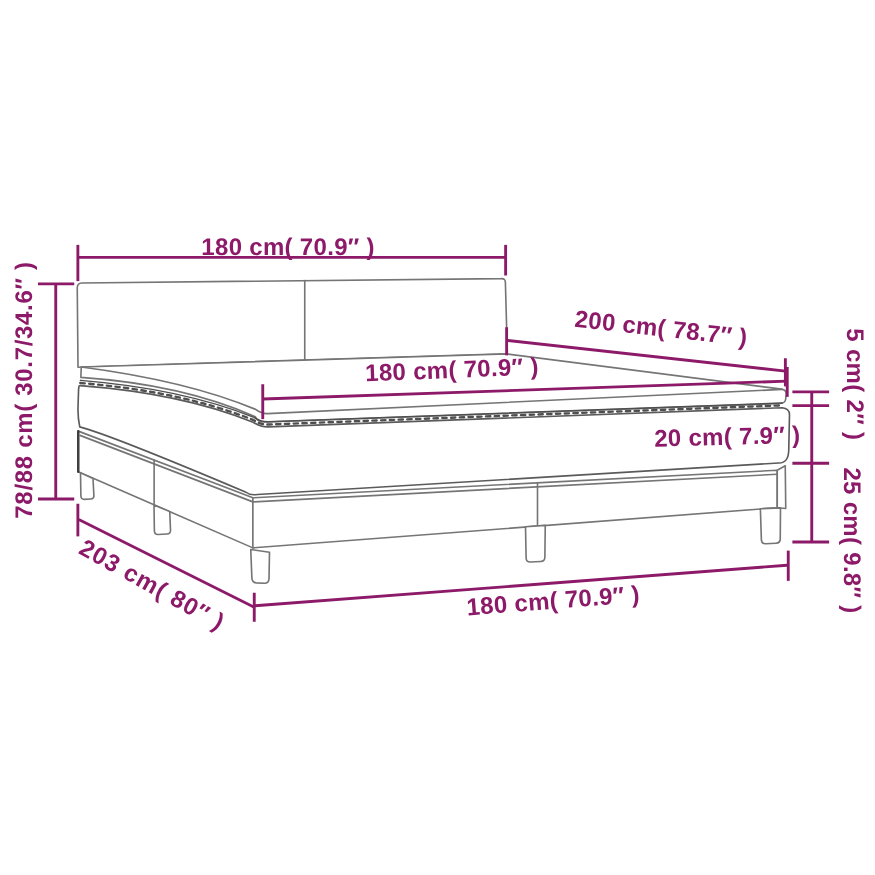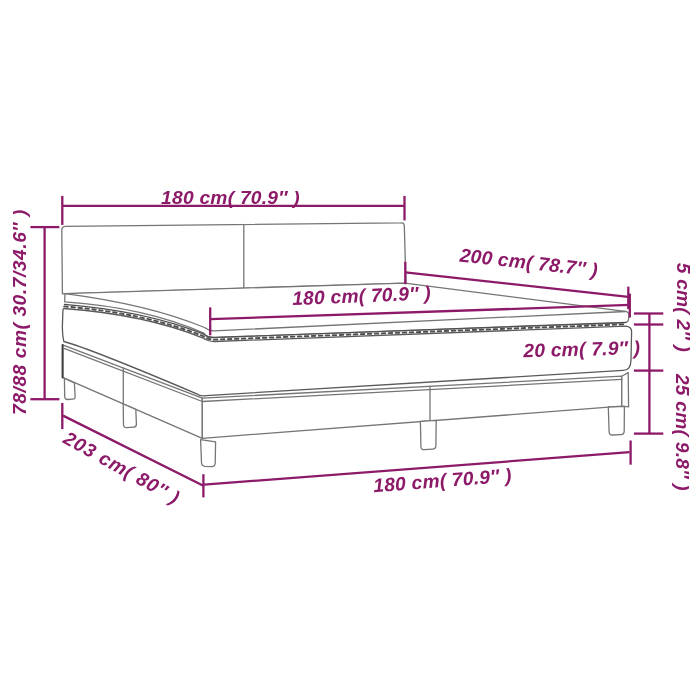--- a/index.html
+++ b/index.html
@@ -1,16 +1,16 @@
 <!DOCTYPE html>
 <html><head>
 <meta charset="utf-8">
 <style>
   html,body{margin:0;padding:0;background:#ffffff;}
-  .wrap{width:700px;height:700px;position:relative;overflow:hidden;background:#fff;font-style:italic;}
+  .wrap{width:700px;height:700px;position:relative;overflow:hidden;background:#fff;}
   text{font-family:"Liberation Sans",sans-serif;font-weight:bold;fill:#8C1A68;}
 </style>
 </head>
 <body>
 <div class="wrap">
 <svg width="700" height="700" viewBox="0 0 700 700" xmlns="http://www.w3.org/2000/svg">
   <g fill="none" stroke="#757575" stroke-width="1.3" stroke-linejoin="round" stroke-linecap="round">
 
     <path d="M 61.8,230 Q 61.9,226.7 65.4,226.4 L 400.9,222.9 Q 404.2,222.7 404.3,225.7 L 405.9,283.2 L 62.4,293.8 Z" fill="#ffffff"></path>
 

